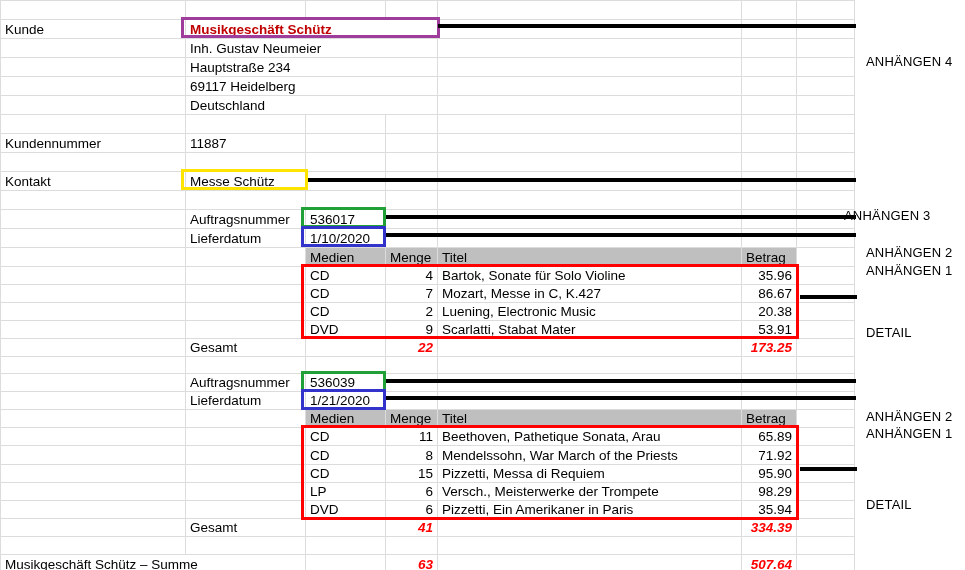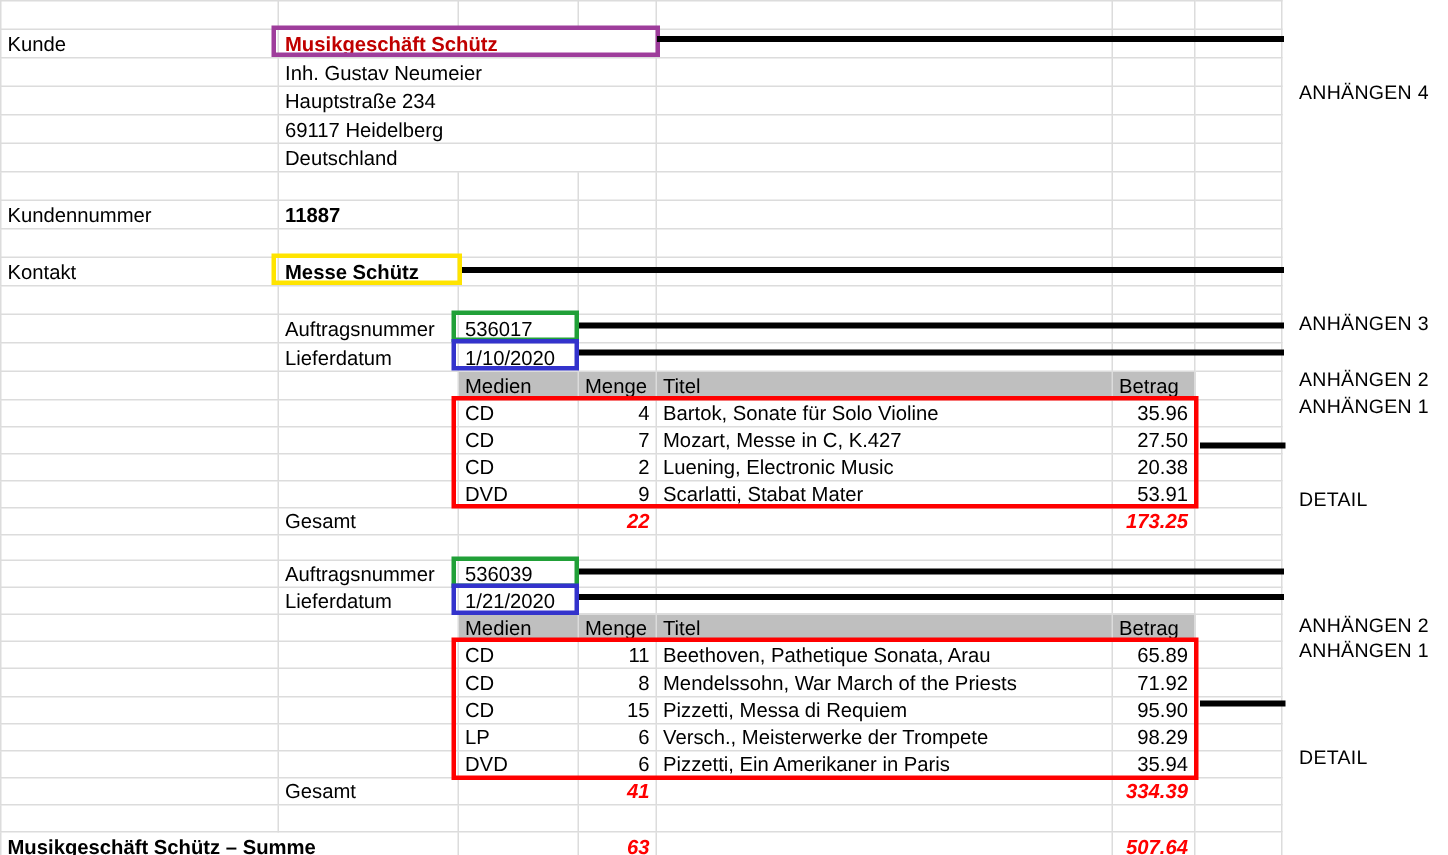--- a/index.html
+++ b/index.html
@@ -19,21 +19,21 @@
     line-height:15px;
     white-space:nowrap;
     overflow:visible;
     font-size:13.5px;
   }
   tr.h19{height:19px}  tr.h185{height:18.5px} tr.h18{height:18px}
   tr.h175{height:17.5px} tr.h183{height:18.3px}
   td.hdr{background:#bfbfbf;}
   td.menge{text-align:right;padding-right:12px;}
   td.betrag{text-align:right;padding-right:5px;}
-  .b{font-weight:bold;}
+  .b{font-weight:normal;}
   .red{color:#ff0000;font-weight:bold;font-style:italic;}
   .custname{color:#c00000;font-weight:bold;}
   
   .box{position:absolute;box-sizing:border-box;border-style:solid;border-width:3px;background:transparent;}
   .box-purple{border-color:#9e3d9b;}
   .box-yellow{border-color:#ffe400;}
   .box-green{border-color:#21a038;}
   .box-blue{border-color:#3333cc;}
   .box-red{border-color:#ff0000;}
   
@@ -193,21 +193,21 @@
       <td>Bartok, Sonate für Solo Violine</td>
       <td class="betrag">35.96</td>
           <td></td>
         </tr>
     <tr class="h18">
           <td></td>
           <td></td>
       <td>CD</td>
       <td class="menge">7</td>
       <td>Mozart, Messe in C, K.427</td>
-      <td class="betrag">27.50</td>
+      <td class="betrag">86.67</td>
           <td></td>
         </tr>
     <tr class="h18">
           <td></td>
           <td></td>
       <td>CD</td>
       <td class="menge">2</td>
       <td>Luening, Electronic Music</td>
       <td class="betrag">20.38</td>
           <td></td>
@@ -361,21 +361,21 @@
   <div class="cline" style="left:438px;top:24px;width:418px;"></div>
   <div class="cline" style="left:308px;top:178px;width:548px;"></div>
   <div class="cline" style="left:386px;top:215px;width:470px;"></div>
   <div class="cline" style="left:386px;top:233px;width:470px;"></div>
   <div class="cline" style="left:800px;top:295px;width:57px;"></div>
   <div class="cline" style="left:386px;top:379px;width:470px;"></div>
   <div class="cline" style="left:386px;top:396px;width:470px;"></div>
   <div class="cline" style="left:800px;top:467px;width:57px;"></div>
 
   <div class="ann" style="left:866px;top:19px;">ANHÄNGEN 4</div>
-  <div class="ann" style="left:866px;top:173px;">ANHÄNGEN 3</div>
+  <div class="ann" style="left:844px;top:173px;">ANHÄNGEN 3</div>
   <div class="ann" style="left:866px;top:210px;">ANHÄNGEN 2</div>
   <div class="ann" style="left:866px;top:228px;">ANHÄNGEN 1</div>
   <div class="ann" style="left:866px;top:290px;">DETAIL</div>
   <div class="ann" style="left:866px;top:374px;">ANHÄNGEN 2</div>
   <div class="ann" style="left:866px;top:391px;">ANHÄNGEN 1</div>
   <div class="ann" style="left:866px;top:462px;">DETAIL</div>
 
 </div>
 
 </body></html>

